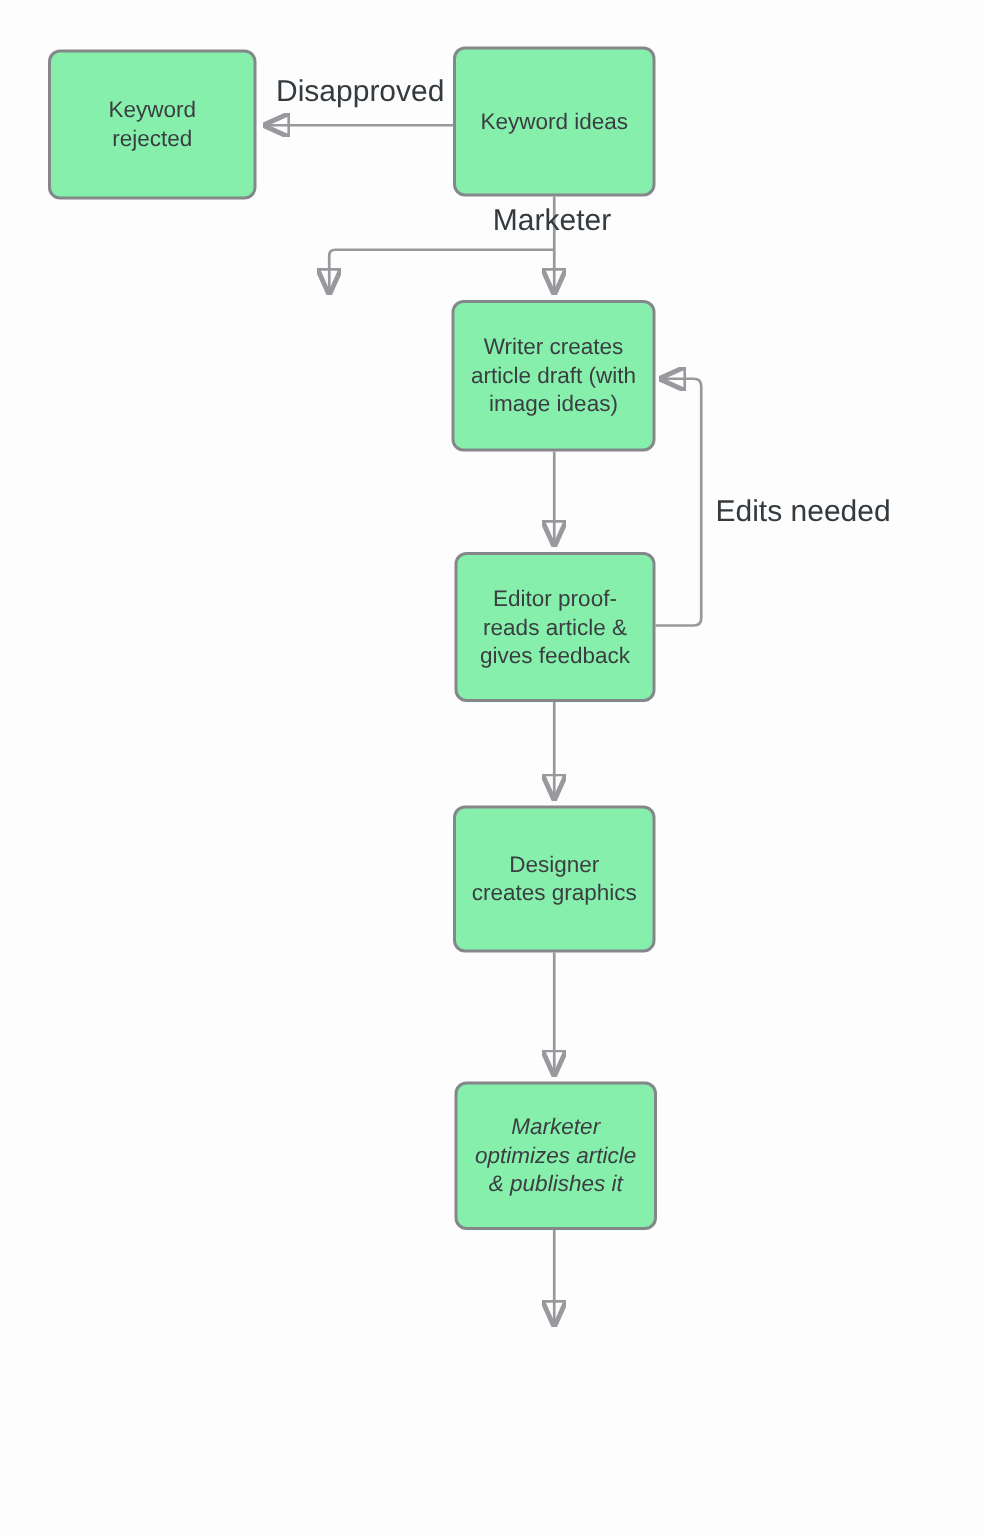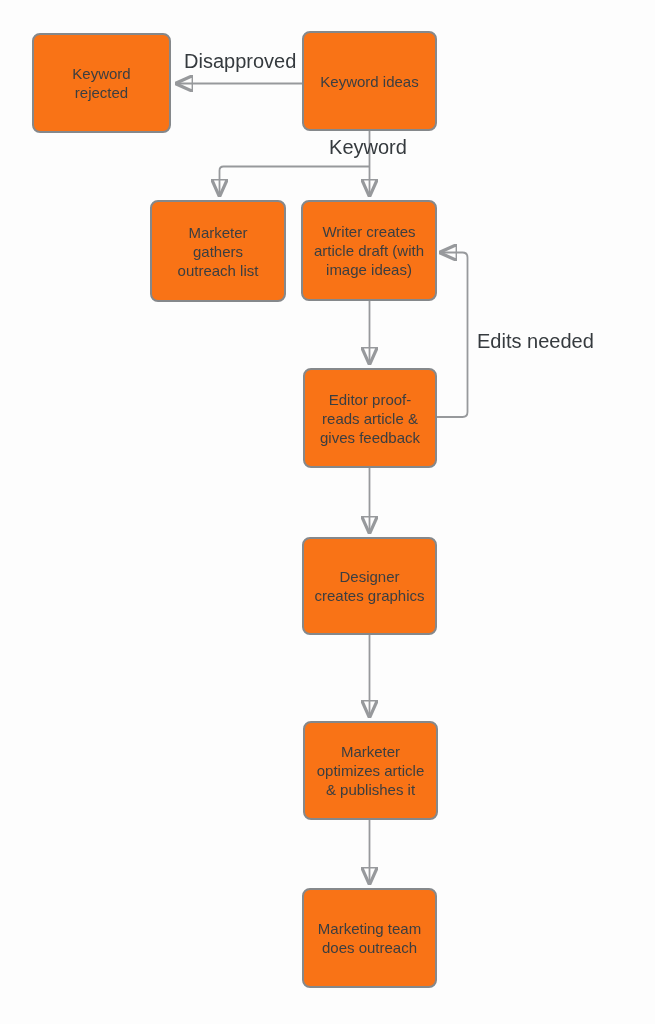--- a/index.html
+++ b/index.html
@@ -23,21 +23,21 @@
     height: 1024px;
   }
   .edges-svg path {
     fill: none;
     stroke: #97999c;
     stroke-width: 1.8;
   }
   .node {
     position: absolute;
     box-sizing: border-box;
-    background: #f97316;
+    background: #86efac;
     border: 2px solid #85888b;
     border-radius: 8px;
     display: flex;
     align-items: center;
     justify-content: center;
     text-align: center;
     color: #3b3e41;
     font-size: 15px;
     line-height: 19px;
     padding: 6px 10px;
@@ -81,43 +81,37 @@
   </svg>
 
   <div class="node" style="left:32px; top:33px; width:139px; height:100px;">
     <span>Keyword rejected</span>
   </div>
 
   <div class="node" style="left:302px; top:31px; width:135px; height:100px;">
     <span>Keyword ideas</span>
   </div>
 
-  <div class="node" style="left:150px; top:200px; width:136px; height:102px;">
-    <span>Marketer gathers outreach list</span>
-  </div>
 
   <div class="node" style="left:301px; top:200px; width:136px; height:101px;justify-content:flex-end;">
     <span>Writer creates article draft (with image ideas)</span>
   </div>
 
   <div class="node" style="left:302px; top:537px; width:135px; height:98px;">
     <span>Designer creates graphics</span>
   </div>
 
   <div class="node" style="left:303px; top:368px; width:134px; height:100px;">
     <span>Editor proof-reads article &amp; gives feedback</span>
   </div>
 
-  <div class="node" style="left:303px; top:721px; width:135px; height:99px;">
+  <div class="node" style="left:303px; top:721px; width:135px; height:99px;font-style:italic;">
     <span>Marketer optimizes article &amp; publishes it</span>
   </div>
 
-  <div class="node" style="left:302px; top:888px; width:135px; height:100px;">
-    <span>Marketing team does outreach</span>
-  </div>
 
   <div class="edge-label center" style="left:184px; top:52px; width:110px;">Disapproved</div>
 
-  <div class="edge-label center" style="left:318px; top:138px; width:100px;">Keyword</div>
+  <div class="edge-label center" style="left:318px; top:138px; width:100px;">Marketer</div>
 
   <div class="edge-label" style="left:477px; top:332px;text-align:center;">Edits needed</div>
 
 </div>
 
 </body></html>

